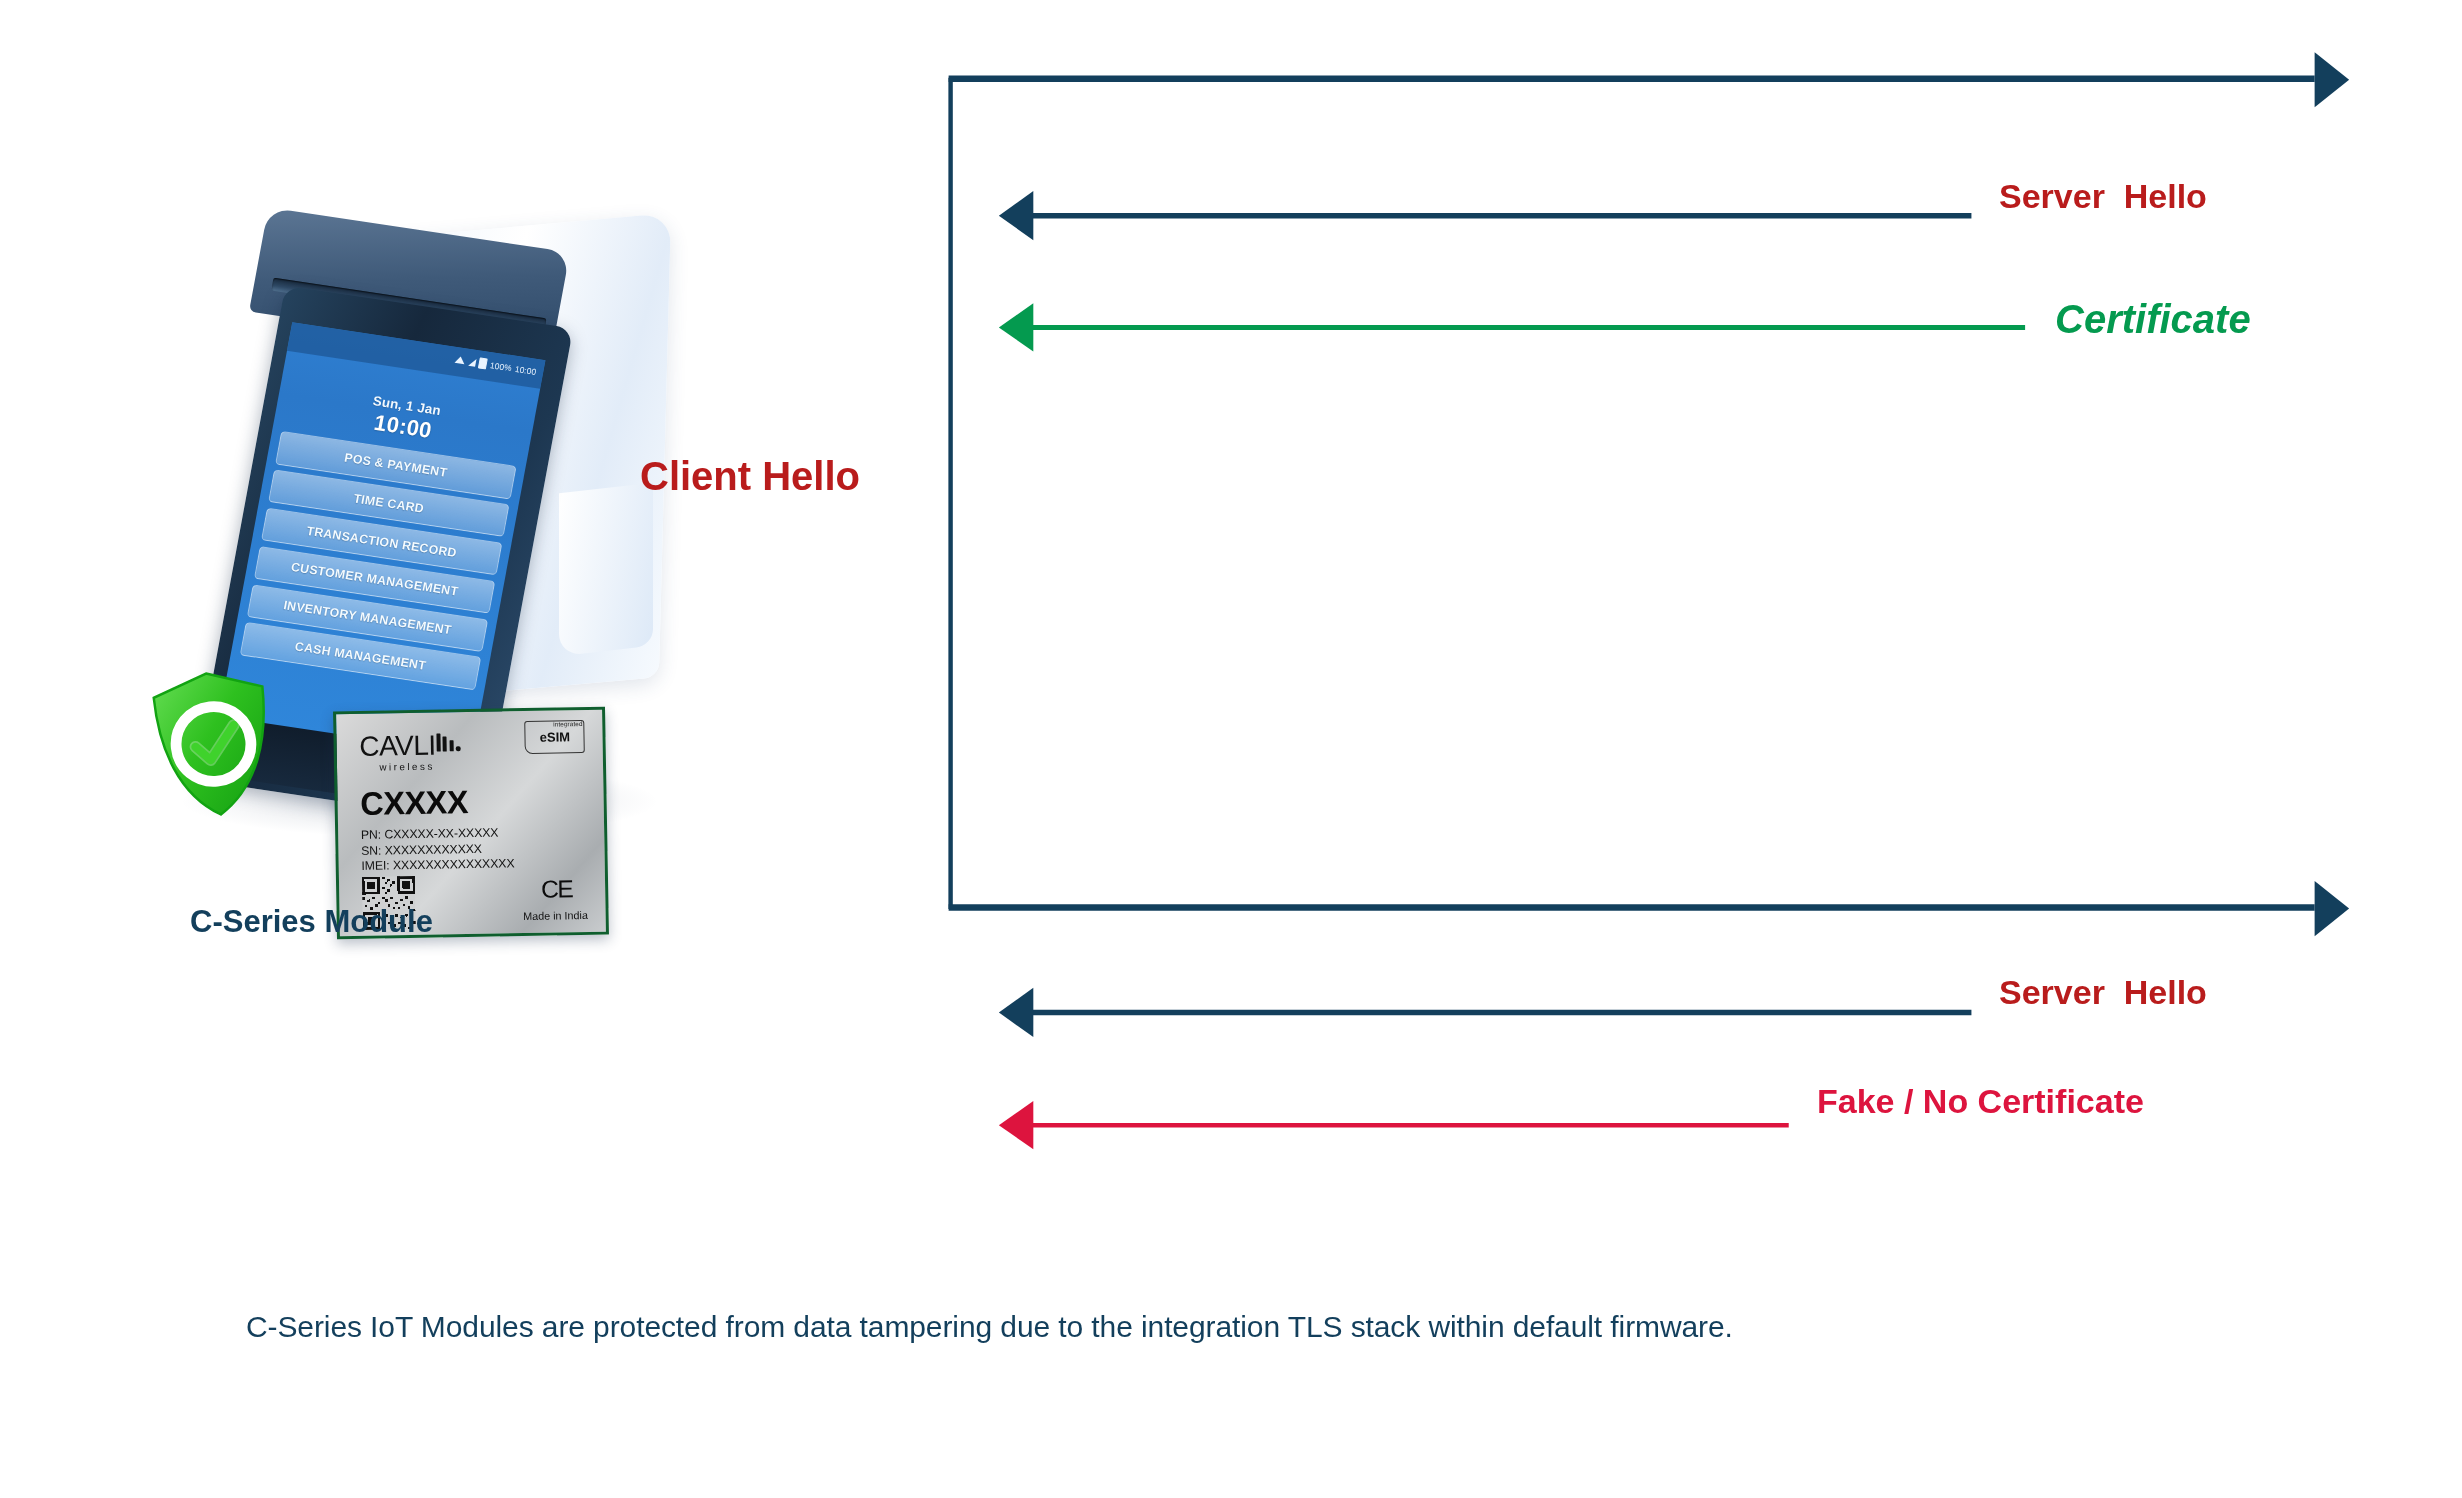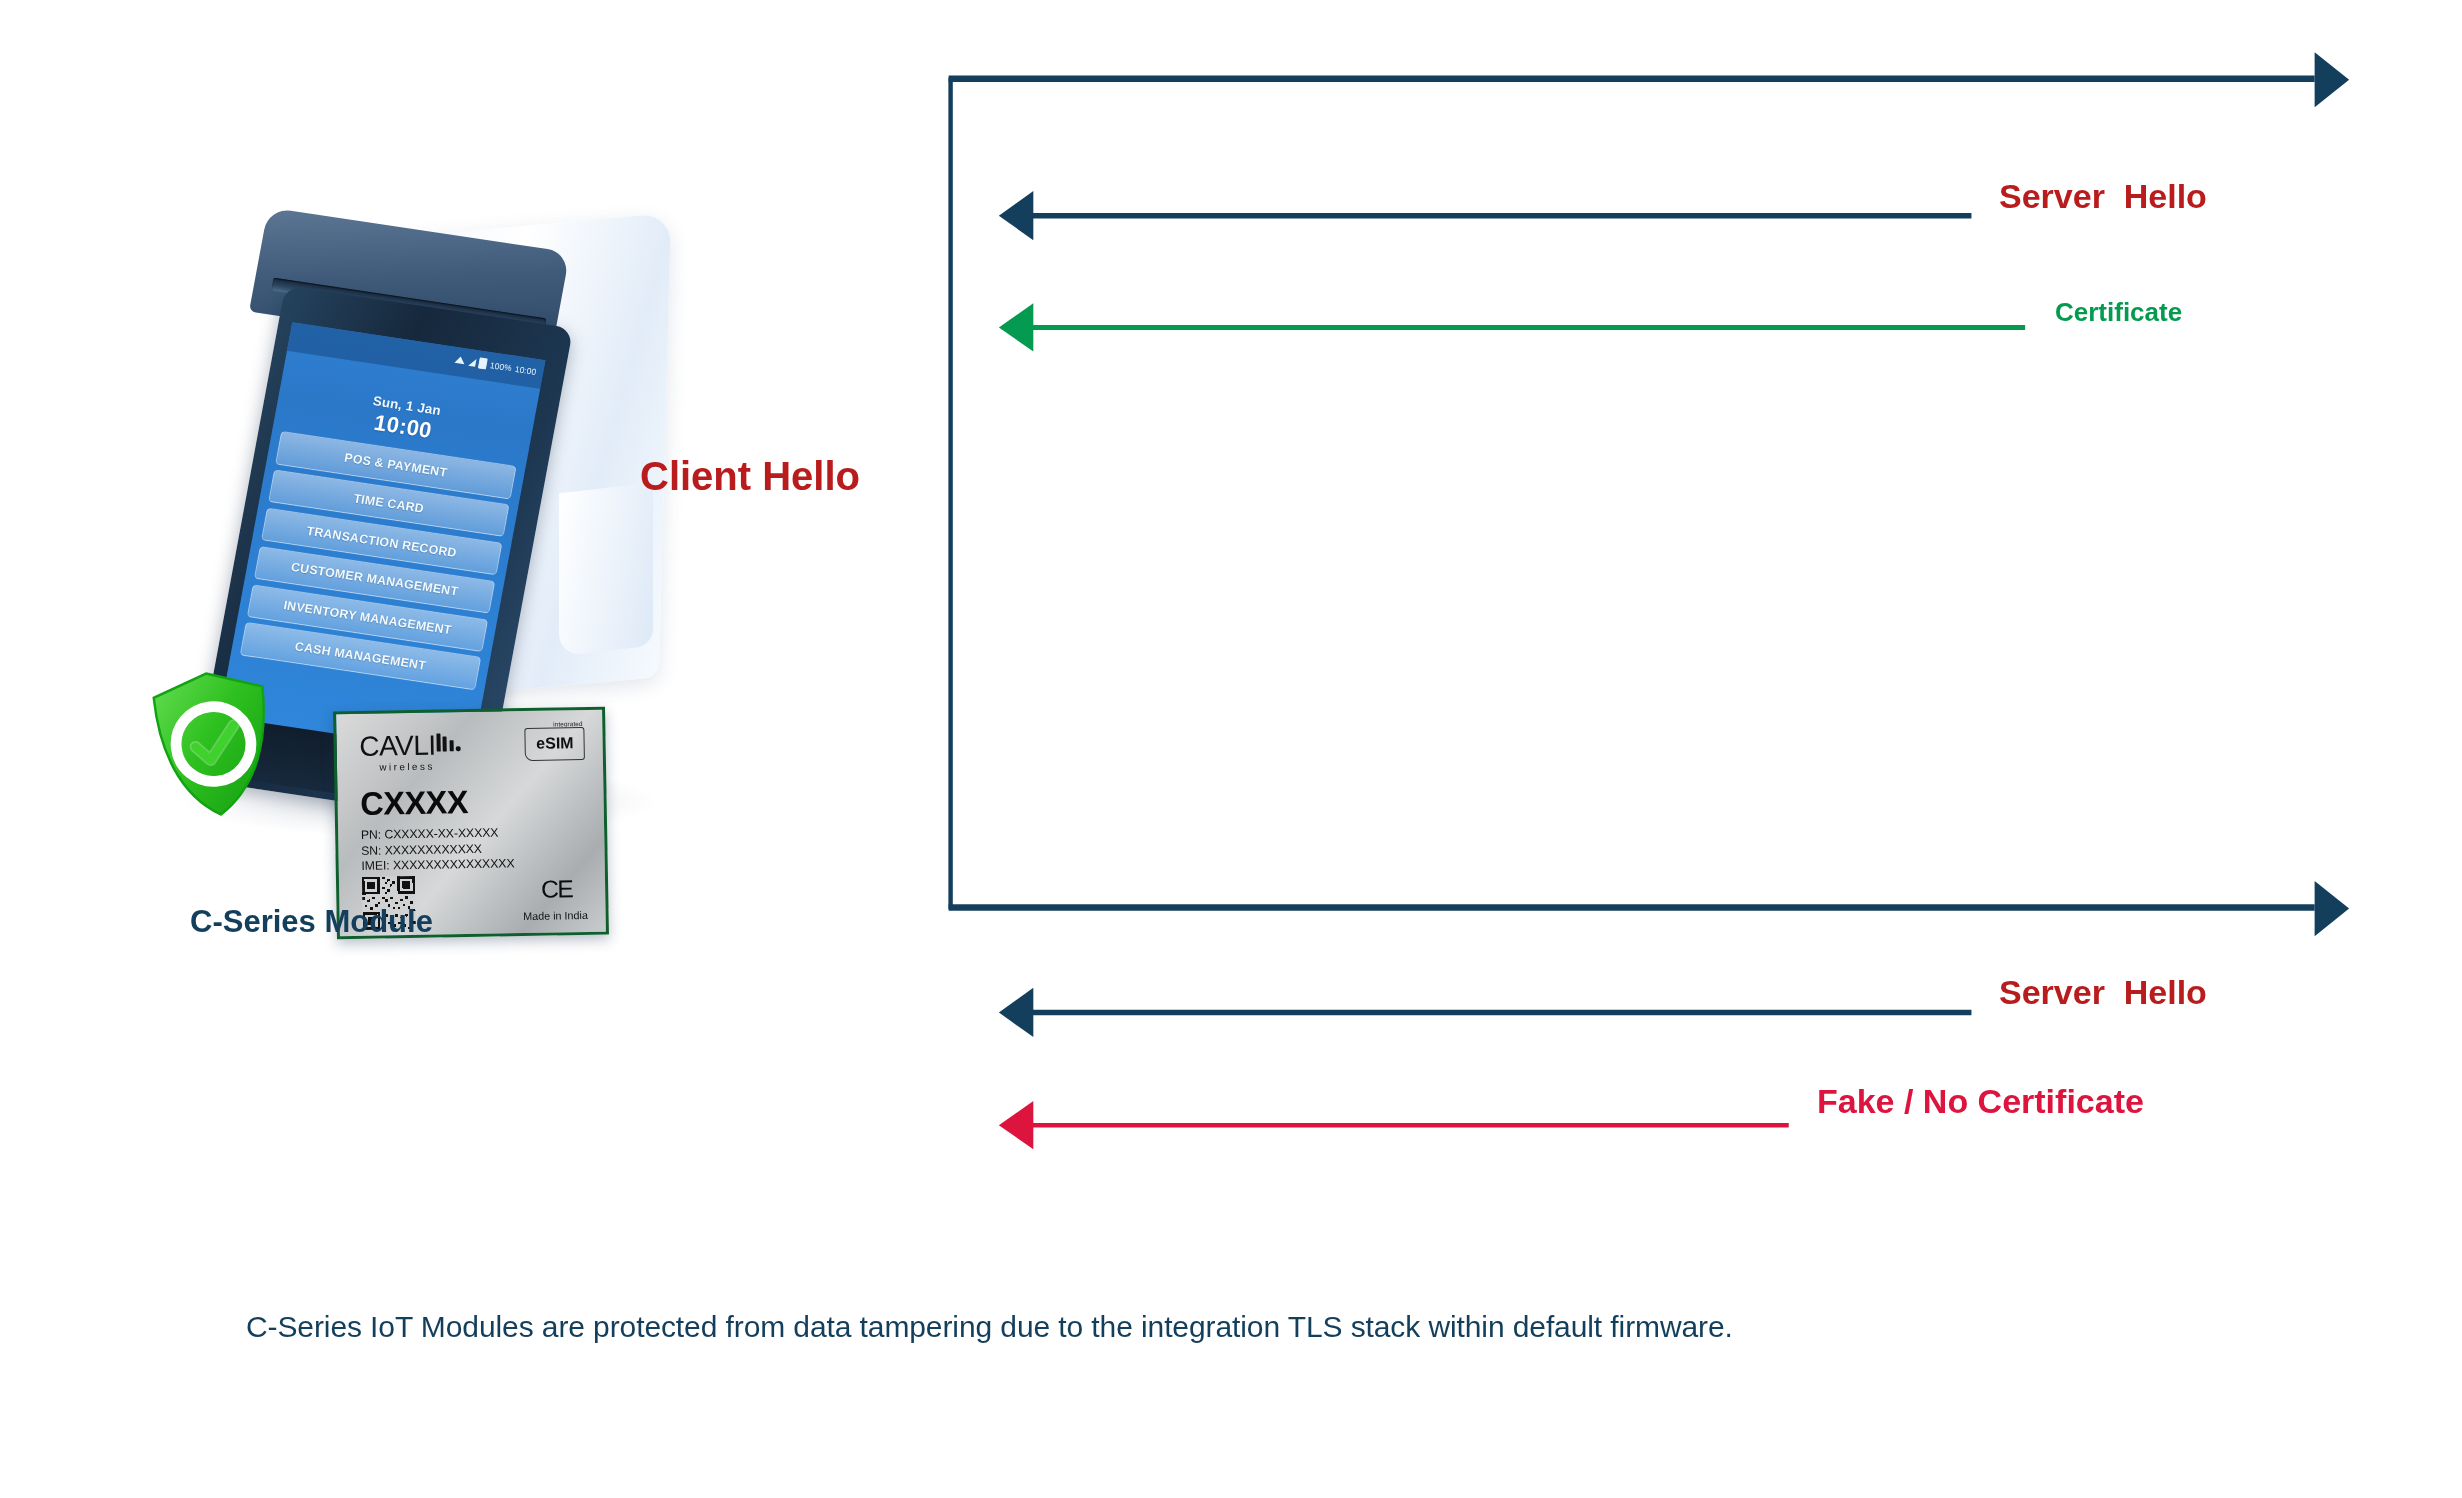--- a/index.html
+++ b/index.html
@@ -110,24 +110,24 @@
     border:3.4px solid #0f5e2e;
     box-shadow:0 4.9px 12.8px rgba(30,50,80,.3);
     transform:rotate(-1deg);
   }
   .mod-logo{position:absolute;left:22.7px;top:18.7px;}
   .mod-logo-text{font-size:28px;font-weight:400;letter-spacing:-0.5px;color:#111;line-height:1;font-family:"Liberation Sans",sans-serif;}
   .mod-logo-sub{font-size:9.8px;letter-spacing:2.5px;color:#111;margin-top:1px;margin-left:19.7px;}
   .mod-bars{display:inline-flex;align-items:flex-end;gap:2.5px;margin-left:1px;vertical-align:3px;}
   .mod-bars i{display:block;width:3.9px;background:#111;border-radius:0.5px;}
   .mod-esim{
-    position:absolute;right:17.7px;top:17px;width:58px;height:30.5px;
+    position:absolute;right:17.7px;top:10px;width:58px;height:30.5px;
     border:1.5px solid #333;border-radius:3px 3px 3px 7.9px;
     display:flex;align-items:center;justify-content:center;
-    font-size:16px;font-weight:700;color:#111;
+    font-size:13px;font-weight:700;color:#111;
   }
   .mod-esim-tag{position:absolute;right:19.7px;top:9.8px;font-size:6.4px;color:#222;letter-spacing:0.1px;}
   .mod-part{position:absolute;left:22.7px;top:74px;font-size:32.5px;font-weight:700;letter-spacing:-0.5px;color:#0b0b0b;line-height:1;}
   .mod-lines{position:absolute;left:22.7px;top:114px;font-size:12.3px;color:#141414;line-height:1.28;letter-spacing:-0.1px;}
   .mod-qr{position:absolute;left:22.7px;top:163px;width:53px;height:53px;}
   .mod-ce{position:absolute;right:33px;bottom:28.6px;font-size:24.6px;color:#0c0c0c;letter-spacing:-1.5px;}
   .mod-made{position:absolute;right:17.7px;bottom:10.8px;font-size:10.8px;color:#111;}
 
   
   .lbl{position:absolute;white-space:pre;font-weight:700;line-height:1;}
@@ -320,21 +320,21 @@
     <g>
       <line x1="2072" y1="2285" x2="3632" y2="2285" stroke="#dd143e" stroke-width="9"></line>
       <polygon points="2028,2285 2098,2236 2098,2334" fill="#dd143e"></polygon>
     </g>
   </svg>
 
   <div class="lbl lbl-navy" style="left:640px;top:456px;font-size:40px;">Client Hello</div>
 
   <div class="lbl lbl-navy" style="left:1999px;top:179px;font-size:34px;">Server  Hello</div>
 
-  <div class="lbl lbl-green" style="left:2055px;top:299px;font-size:26px;">Certificate</div>
+  <div class="lbl lbl-green" style="left:2055px;top:299px;font-size:40px;font-style:italic;">Certificate</div>
 
   <div class="lbl lbl-navy" style="left:1999px;top:975px;font-size:34px;">Server  Hello</div>
 
   <div class="lbl lbl-red" style="left:1817px;top:1084px;font-size:34px;">Fake / No Certificate</div>
 
   <div class="cap-plain" id="bottom-caption">C-Series IoT Modules are protected from data tampering due to the integration TLS stack within default firmware.</div>
 
 </div>
 
 

